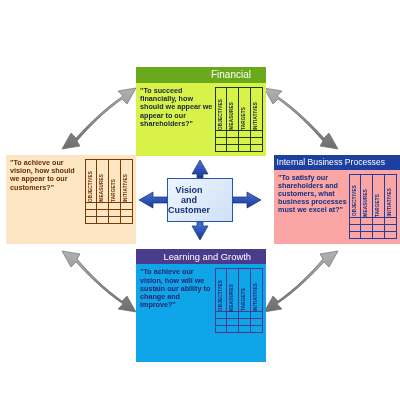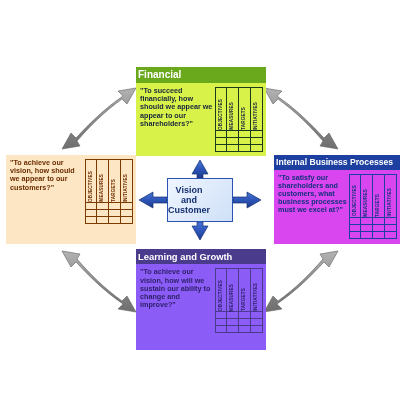--- a/index.html
+++ b/index.html
@@ -6,23 +6,23 @@
   body{
     width:400px;height:400px;background:#ffffff;
     font-family:"Liberation Sans", sans-serif;
     overflow:hidden;
   }
   #stage{position:relative;width:400px;height:400px;}
 
   
   .persp{position:absolute;box-sizing:border-box;display:flex;flex-direction:column;}
   .persp .hdr{
-    color:#ffffff;font-weight:bold;text-align:left;
+    color:#ffffff;font-weight:normal;text-align:right;
     letter-spacing:0px;line-height:1;
-    padding:3px 6px 3px 2px;
+    padding:3px 15px 3px 2px;
     flex:0 0 auto;
   }
   .persp .body{
     flex:1 1 auto;display:flex;flex-direction:row;
     padding:4px 3px 4px 4px;gap:2px;min-height:0;
   }
   .persp .quote{
     flex:1 1 auto;font-weight:bold;line-height:1.14;
     white-space:pre-line;
   }
@@ -59,28 +59,28 @@
   #financial .ghead span{color:#16243d;}
 
   
   #customer{left:6px;top:155px;width:130px;height:89px;background:#fce6c4;}
   #customer .hdr{background:#f97306;font-size:10px;}
   #customer .quote{color:#6b2d00;font-size:7.2px;}
   #customer .ghead,#customer .gcell{border-color:#7a3a00;}
   #customer .ghead span{color:#6b2d00;}
 
   
-  #internal{left:274px;top:155px;width:126px;height:89px;background:#d946ef;}
+  #internal{left:274px;top:155px;width:126px;height:89px;background:#fca5a5;}
   #internal .hdr{background:#1d3fa0;font-size:8.6px;}
   #internal .quote{color:#13307c;font-size:7.2px;}
   #internal .ghead,#internal .gcell{border-color:#1d3fa0;}
   #internal .ghead span{color:#13307c;}
 
   
-  #learning{left:136px;top:249px;width:130px;height:101px;background:#8b5cf6;}
+  #learning{left:136px;top:249px;width:130px;height:113px;background:#0ea5e9;}
   #learning .hdr{background:#4a3b8c;font-size:9.4px;}
   #learning .quote{color:#2c1f66;font-size:7.2px;}
   #learning .ghead,#learning .gcell{border-color:#4a3b8c;}
   #learning .ghead span{color:#2c1f66;}
 
   
   #vision{
     position:absolute;left:167px;top:178px;width:66px;height:44px;
     box-sizing:border-box;
     border:1.5px solid #2a52b5;

